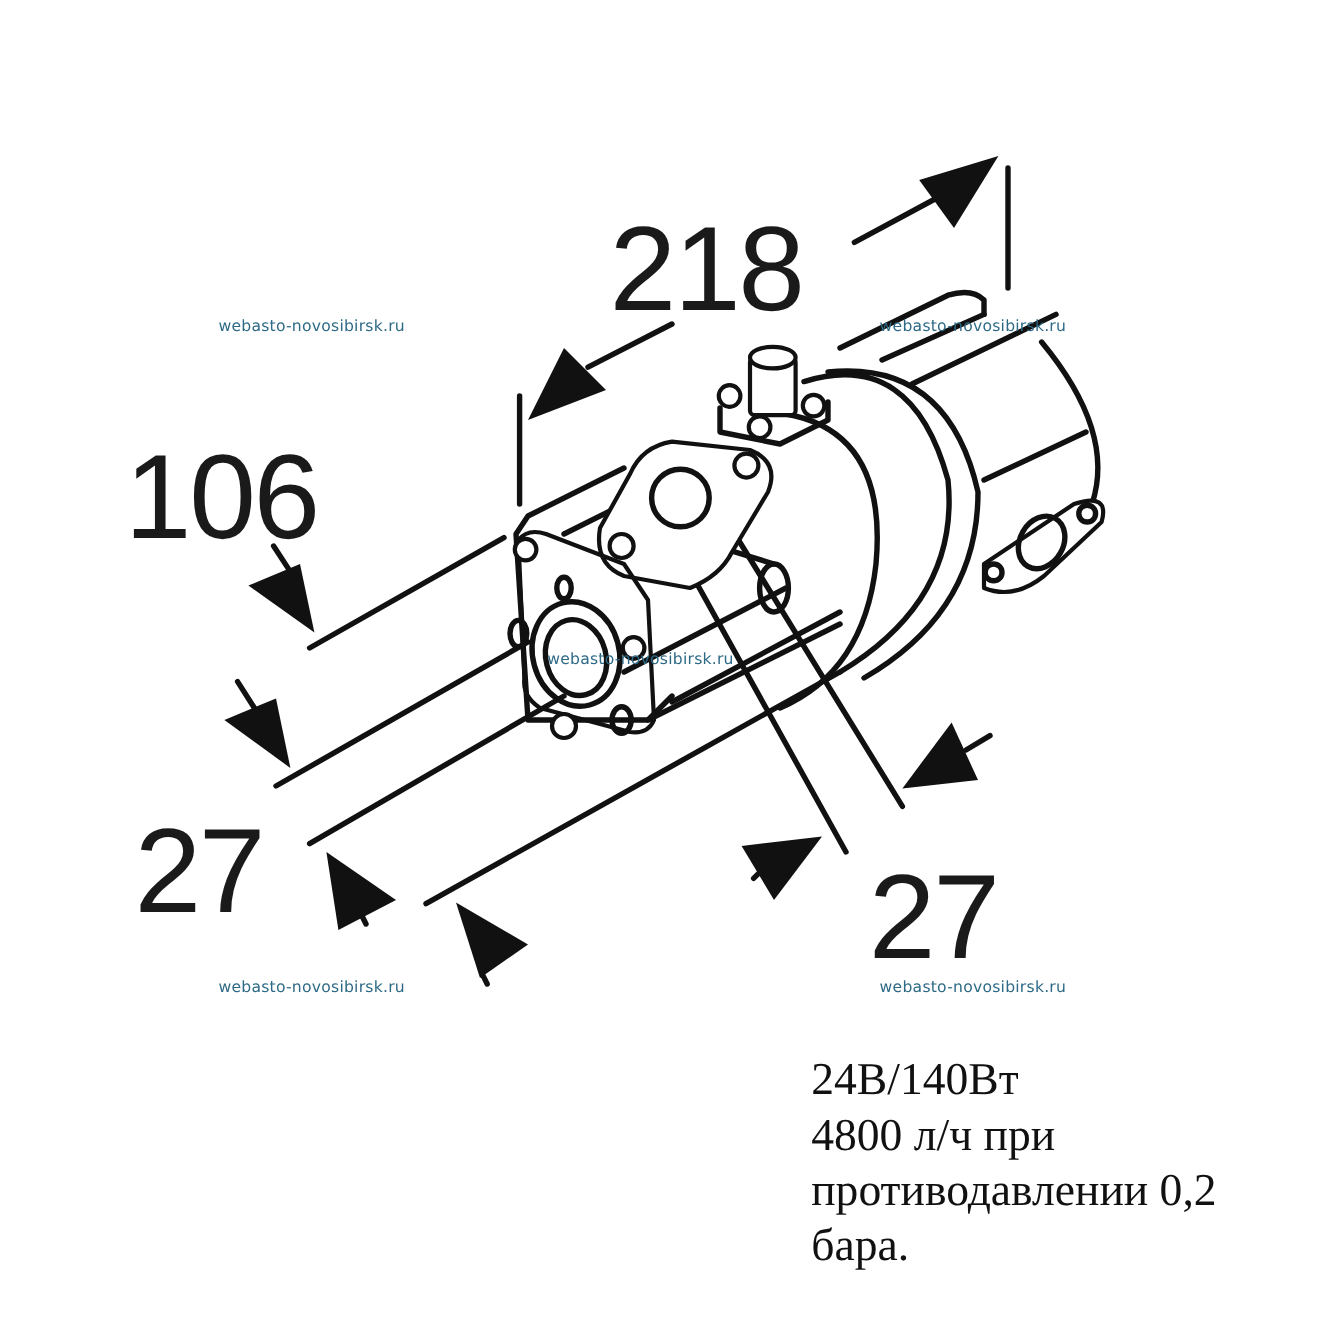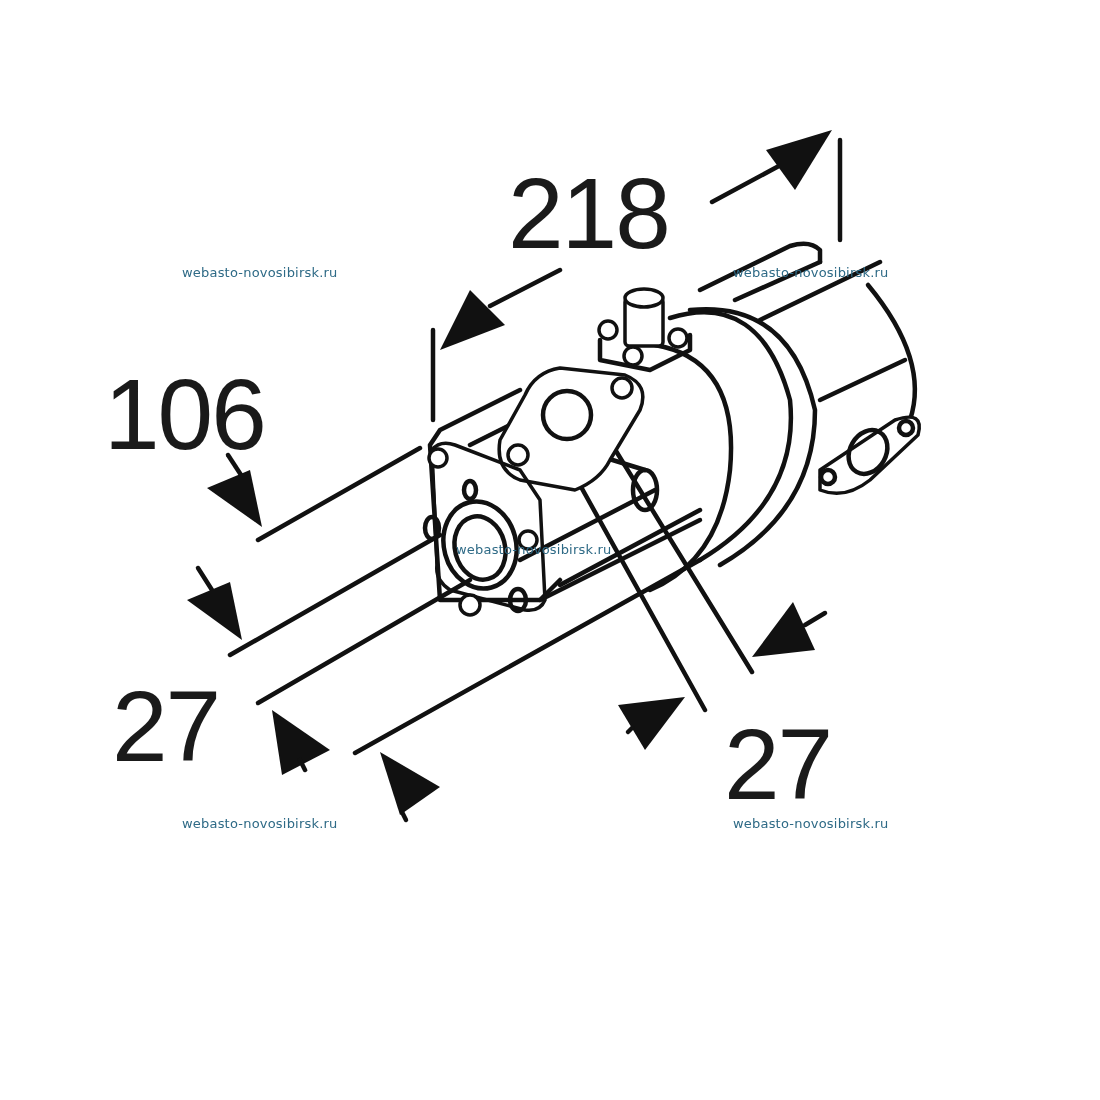--- a/index.html
+++ b/index.html
@@ -122,24 +122,30 @@
       <circle class="ln2" cx="470" cy="605" r="10"></circle>
       <circle class="ln2" cx="528" cy="540" r="9"></circle>
       <ellipse class="ln" cx="480" cy="545" rx="36" ry="44" transform="rotate(-15 480 545)"></ellipse>
       <ellipse class="ln" cx="480" cy="548" rx="25" ry="32" transform="rotate(-15 480 548)"></ellipse>
       <ellipse class="ln" cx="432" cy="528" rx="7" ry="11"></ellipse>
       <ellipse class="ln" cx="470" cy="490" rx="6" ry="9"></ellipse>
       <ellipse class="ln" cx="518" cy="600" rx="8" ry="11"></ellipse>
     </g>
   </svg>
 
-  <div class="dim-label" style="left:508px; top:163px;">218</div>
+  <div class="dim-label" style="left:508px; top:174px;">218</div>
   <div class="dim-label" style="left:104px; top:364px;">106</div>
   <div class="dim-label" style="left:112px; top:676px;">27</div>
   <div class="dim-label" style="left:724px; top:714px;">27</div>
 
   <div class="watermark" style="left:182px; top:265px;">webasto-novosibirsk.ru</div>
   <div class="watermark" style="left:733px; top:265px;">webasto-novosibirsk.ru</div>
   <div class="watermark" style="left:456px; top:542px;">webasto-novosibirsk.ru</div>
   <div class="watermark" style="left:182px; top:816px;">webasto-novosibirsk.ru</div>
   <div class="watermark" style="left:733px; top:816px;">webasto-novosibirsk.ru</div>
 
+  <div class="specs">
+    <div>24В/140Вт</div>
+    <div>4800 л/ч при</div>
+    <div>противодавлении 0,2</div>
+    <div>бара.</div>
+  </div>
 </div>
 
 </body></html>

